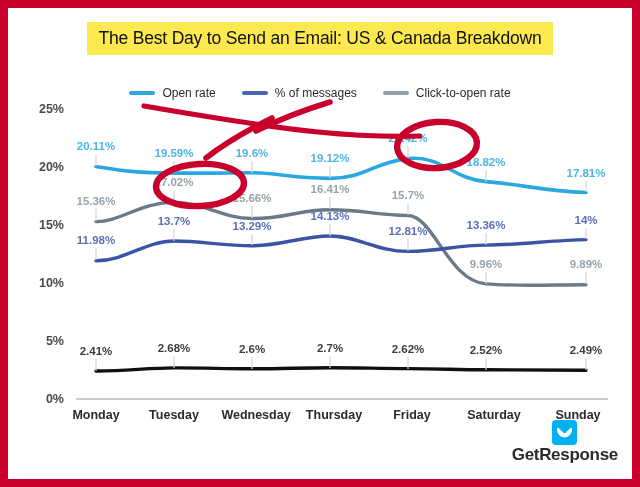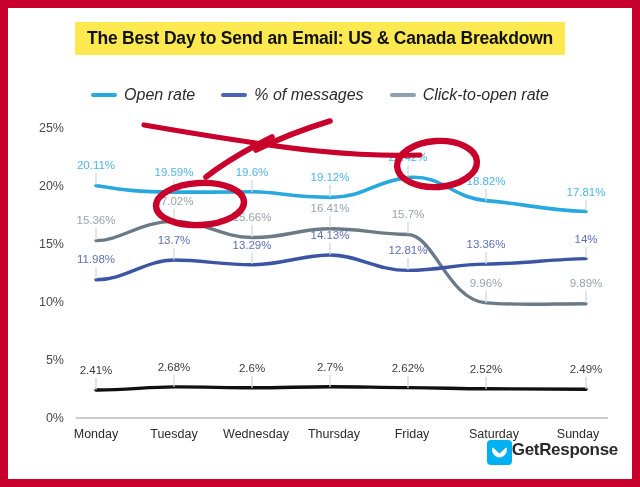--- a/index.html
+++ b/index.html
@@ -32,21 +32,21 @@
     left: 0;
     top: 14px;
     width: 624px;
     text-align: center;
   }
   #title {
     display: inline-block;
     background: #fce94f;
     color: #111111;
     font-size: 17.5px;
-    font-weight: bold;
+    font-weight: normal;
     letter-spacing: -0.2px;
     padding: 6px 12px 7px 12px;
     line-height: 1.15;
   }
 
   
   #legend {
     position: absolute;
     left: 0;
     top: 78px;
@@ -61,33 +61,33 @@
     align-items: center;
     gap: 7px;
   }
   .legend-swatch {
     display: block;
     width: 26px;
     height: 3.5px;
     border-radius: 2px;
   }
   .legend-label {
-    font-size: 16px;
+    font-size: 12px;
     color: #2b2b2b;
     white-space: nowrap;
-    font-style: italic;
   }
 
   
   #plot {
     position: absolute;
     left: 0;
-    top: 107px;
+    top: 88px;
     width: 616px;
     height: 330px;
+    font-weight: bold;
   }
   #plot svg {
     display: block;
   }
 
   .ylabel {
     font-size: 12.5px;
     fill: #4a4a4a;
     text-anchor: end;
     font-family: "Liberation Sans", sans-serif;
@@ -103,21 +103,22 @@
     text-anchor: middle;
     font-family: "Liberation Sans", sans-serif;
   }
 
   
   #logo {
     position: absolute;
     right: 14px;
     bottom: 14px;
     display: flex;
-    align-items: flex-start;
+    align-items: center;
+    flex-direction: column;
   }
   #logo-mark {
     width: 25px;
     height: 25px;
     border-radius: 4px;
     background: #00b0f0;
     display: flex;
     align-items: center;
     justify-content: center;
   }

